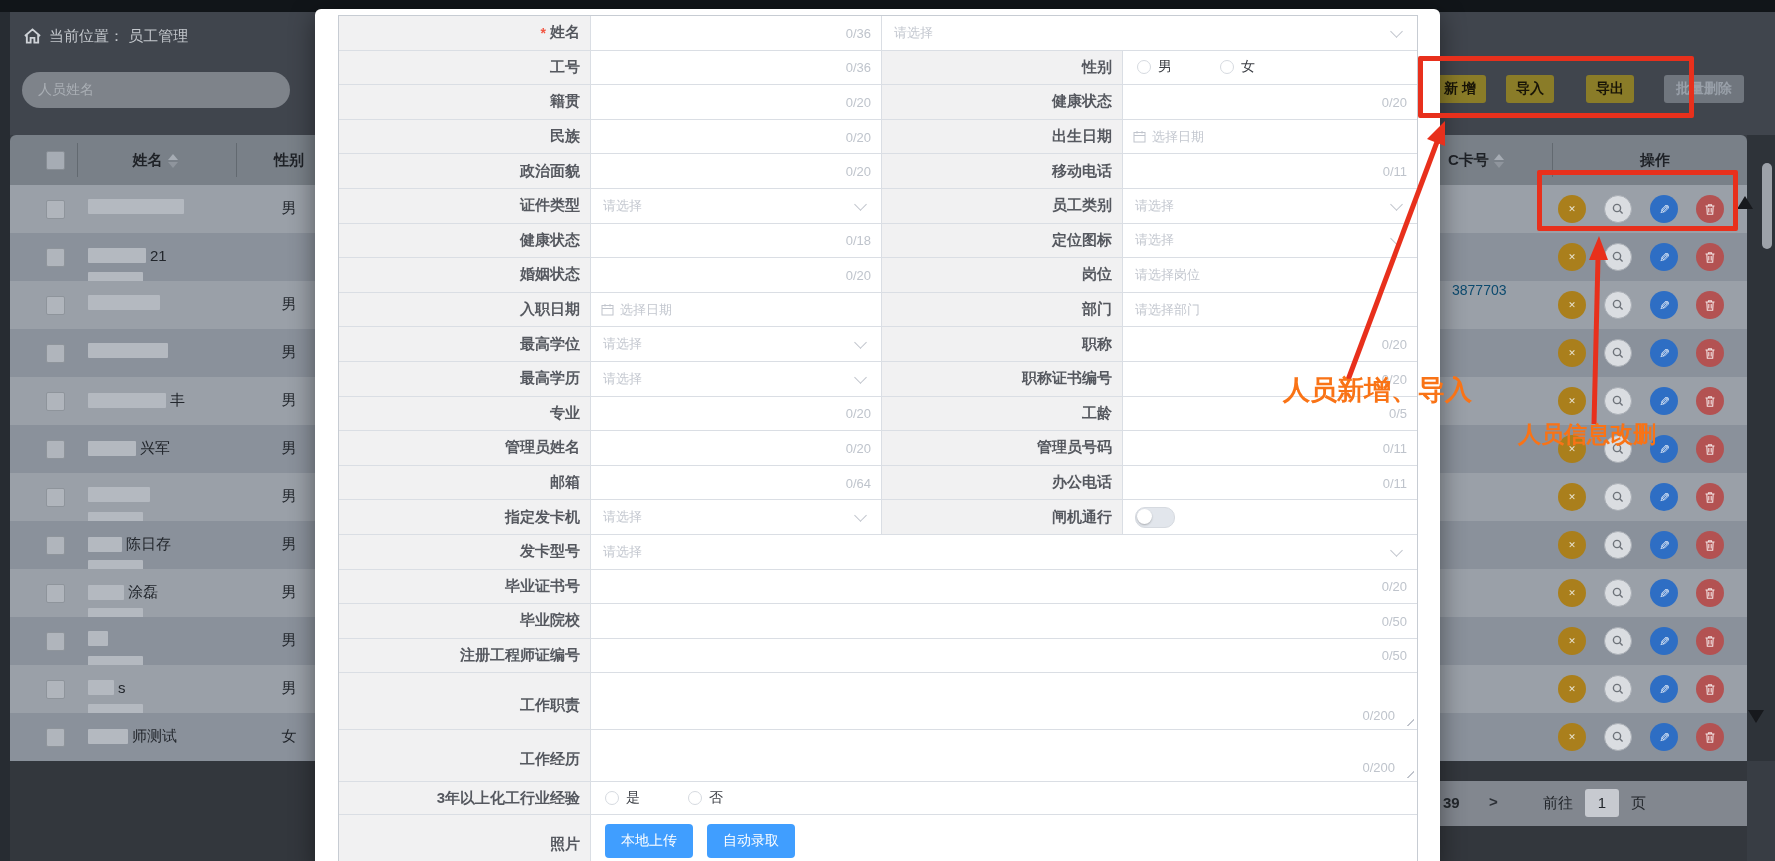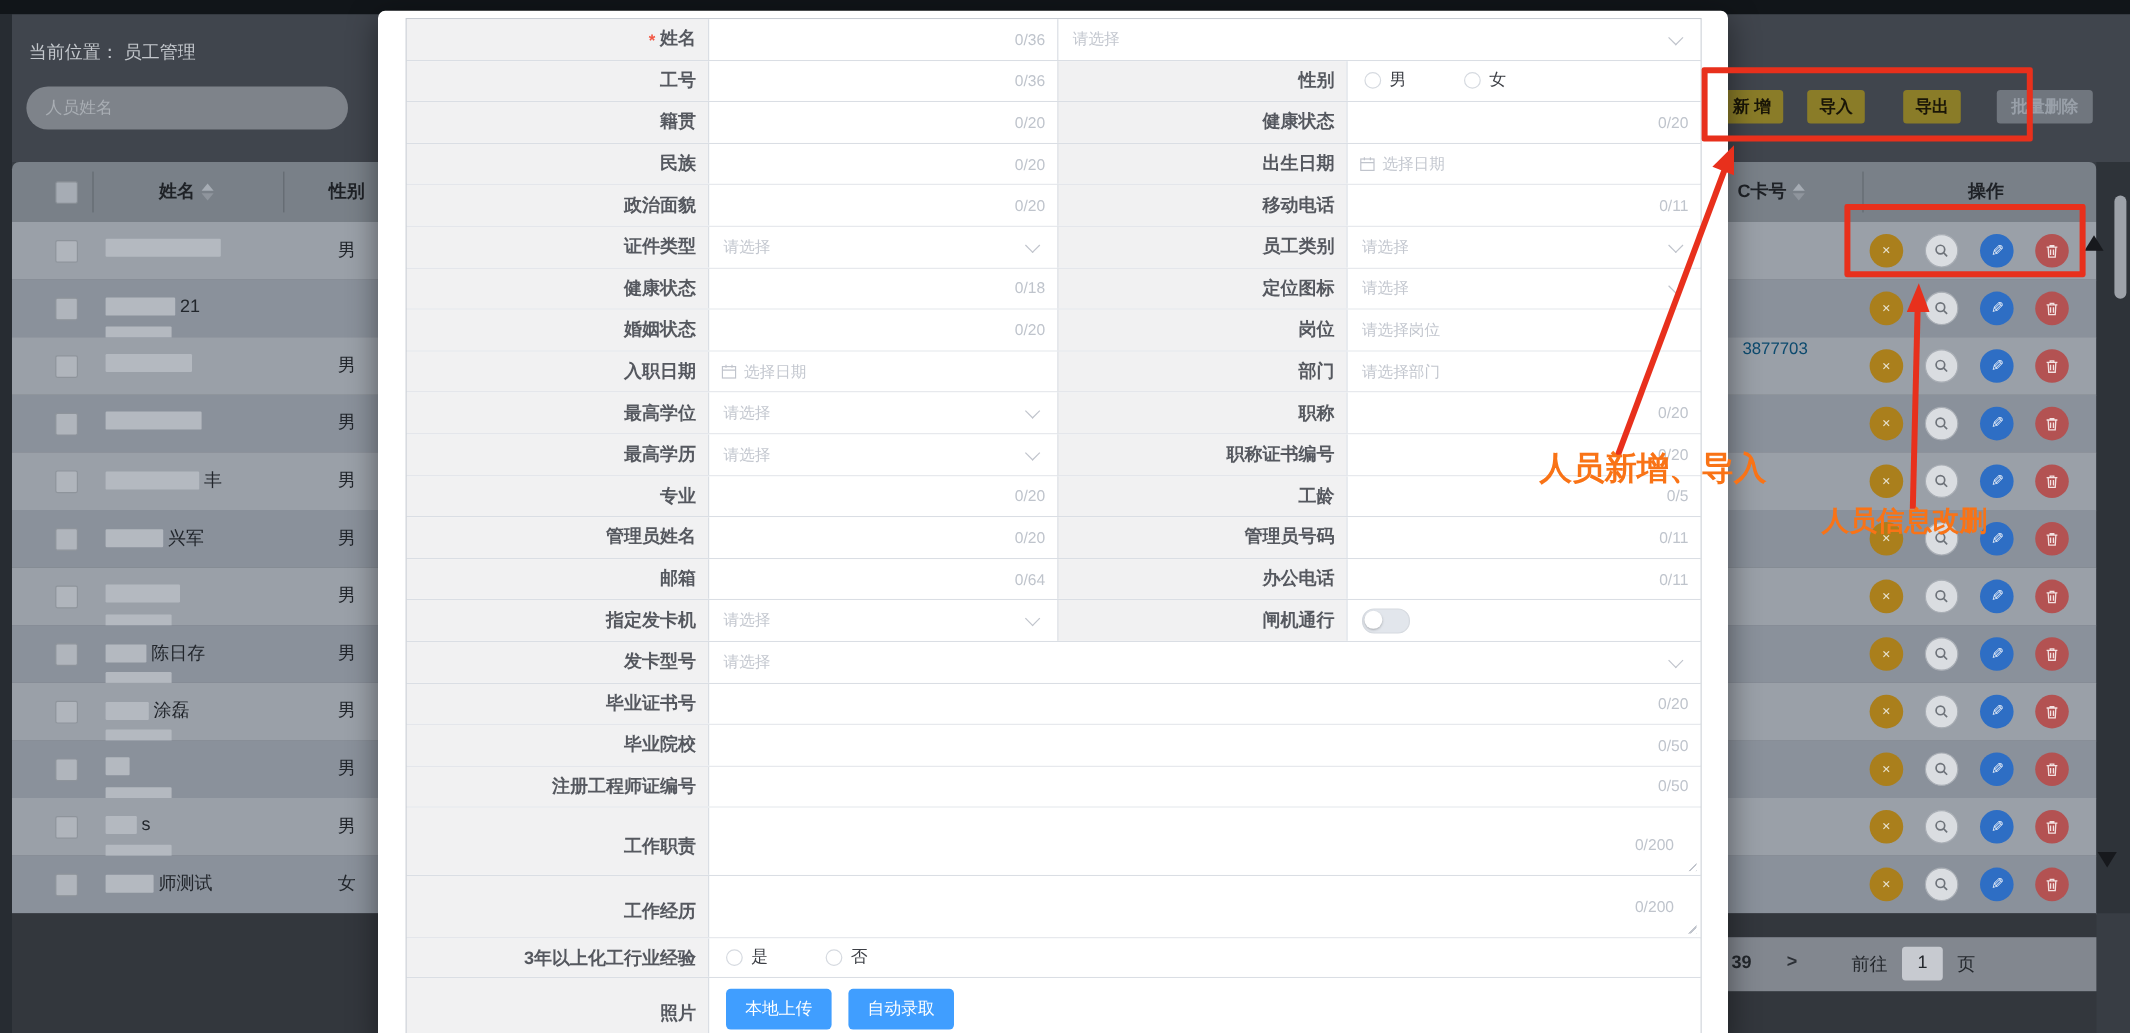--- a/index.html
+++ b/index.html
@@ -2,21 +2,21 @@
 <html><head>
 <meta charset="utf-8">
 <style>
   html,body{margin:0;padding:0;background:#222;font-family:"Liberation Sans","DejaVu Sans",sans-serif;}
   .screen{position:relative;width:1775px;height:861px;overflow:hidden;background:#383d44;}
   .abs{position:absolute;}
   
   .topstrip{left:0;top:0;width:1775px;height:12px;background:#111519;}
   .leftsliver{left:0;top:12px;width:10px;height:849px;background:#272c32;}
   .upperbg{left:10px;top:12px;width:1765px;height:123px;background:#40454d;}
-  .crumb{left:24px;top:26px;height:20px;display:flex;align-items:center;gap:8px;color:#c3c7cc;font-size:15px;flex-direction:column;}
+  .crumb{left:24px;top:26px;height:20px;display:flex;align-items:center;gap:8px;color:#c3c7cc;font-size:15px;}
   .search{left:22px;top:72px;width:268px;height:36px;background:#7e838a;border-radius:18px;display:flex;align-items:center;}
   .sph{color:#a9aeb4;font-size:14px;padding-left:16px;}
   .ybtn{position:absolute;top:75px;height:28px;background:#8a7c28;color:#191507;font-size:14px;font-weight:bold;
         display:flex;align-items:center;justify-content:center;border-radius:3px;}
   .ybtn.dis{background:#70767e;color:#99a0a9;}
   .thead{left:10px;top:135px;width:1737px;height:50px;background:#798088;border-radius:6px 6px 0 0;}
   .thead .tx{position:absolute;top:0;line-height:50px;font-size:15px;font-weight:bold;color:#1e2126;text-align:center;}
   .hdiv{position:absolute;top:8px;width:1px;height:34px;background:rgba(30,34,40,.25);}
   .cbx{position:absolute;width:17px;height:17px;border-radius:2px;background:#aeb3ba;border:1px solid #878d94;}
   .sorts{display:inline-block;vertical-align:middle;margin-left:5px;}
@@ -56,21 +56,21 @@
   .frow{display:flex;border-bottom:1px solid #dadee4;}
   .frow:last-child{border-bottom:none;}
   .fl{background:#f1f1f2;display:flex;justify-content:flex-end;align-items:center;box-sizing:border-box;
       padding-right:10px;font-size:15px;font-weight:600;color:#55585f;}
   .frow.top .fl{align-items:center;padding-top:8px;}
   .ff{position:relative;background:#fff;border-left:1px solid #dadee4;box-sizing:border-box;display:flex;align-items:center;}
   .w-l1{width:251px;}.w-f1{width:291px;}.w-l2{width:241px;border-left:1px solid #dadee4;box-sizing:border-box;}.w-f2{flex:1;}
   .w-full{flex:1;}
   .req{color:#f25643;font-style:normal;margin-right:4px;font-size:14px;}
   .cnt{position:absolute;right:10px;top:50%;transform:translateY(-50%);color:#bfc4cc;font-size:13px;}
-  .cnt.b{top:auto;transform:none;bottom:18px;right:22px;margin-left:34px;}
+  .cnt.b{top:auto;transform:none;bottom:6px;right:22px;margin-left:34px;}
   .phd{color:#c3c7cf;font-size:13px;padding-left:12px;}
   .chev{position:absolute;right:16px;top:50%;width:8px;height:8px;margin-top:-6px;
         border-right:1.5px solid #c0c4cc;border-bottom:1.5px solid #c0c4cc;transform:rotate(45deg);}
   .rlab{display:flex;align-items:center;gap:7px;margin-left:14px;margin-right:34px;font-size:14px;color:#3c3f45;}
   .rad{width:14px;height:14px;border:1px solid #d6dae0;border-radius:50%;background:#fff;box-sizing:border-box;}
   .switch{position:relative;width:38px;height:19px;border-radius:10px;background:#e2e6ec;border:1px solid #d6dae0;margin-left:12px;}
   .switch i{position:absolute;left:1px;top:1px;width:15px;height:15px;border-radius:50%;background:#fff;box-shadow:0 1px 2px rgba(0,0,0,.25);}
   .grip{position:absolute;right:3px;bottom:3px;width:10px;height:10px;
         background:repeating-linear-gradient(135deg,#c0c4cc 0 1.5px,transparent 1.5px 4.5px);
         clip-path:polygon(100% 0,100% 100%,0 100%);}

